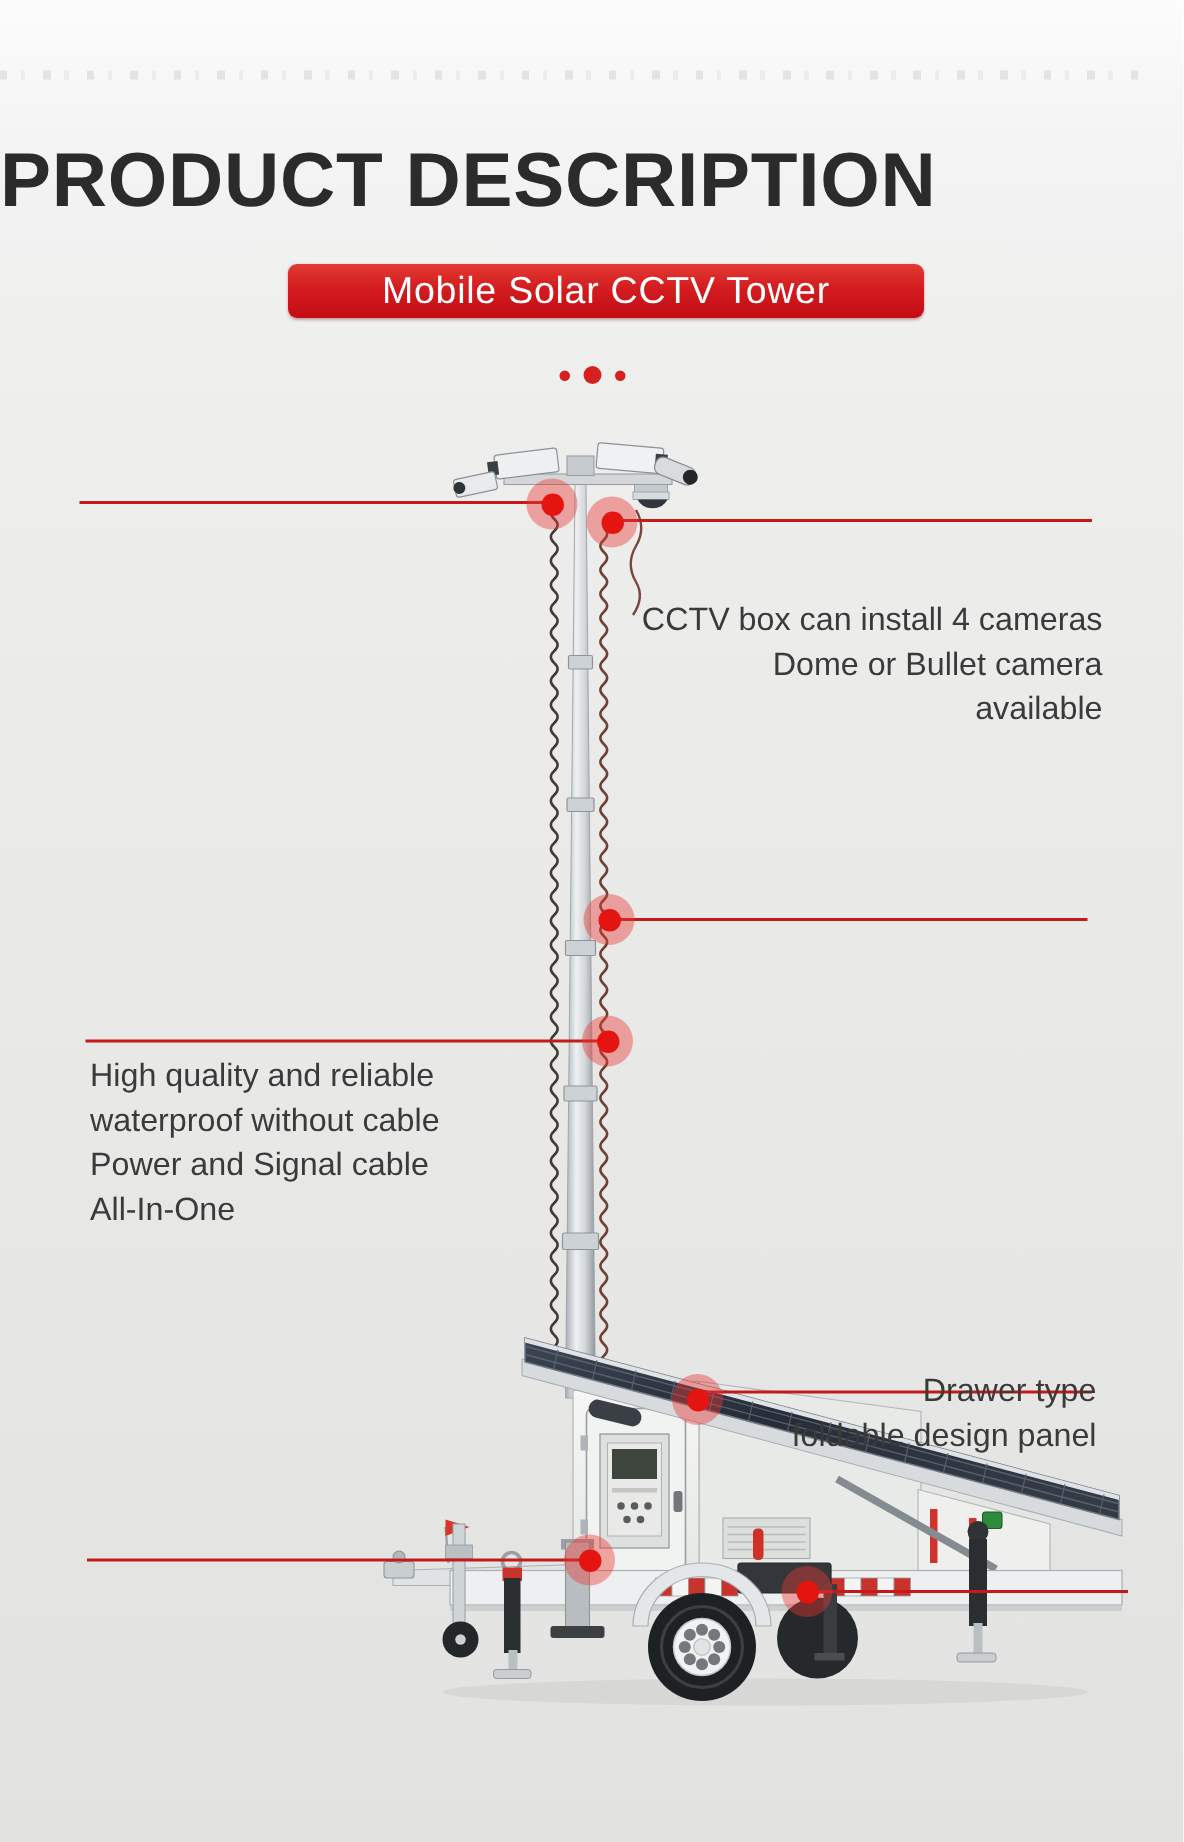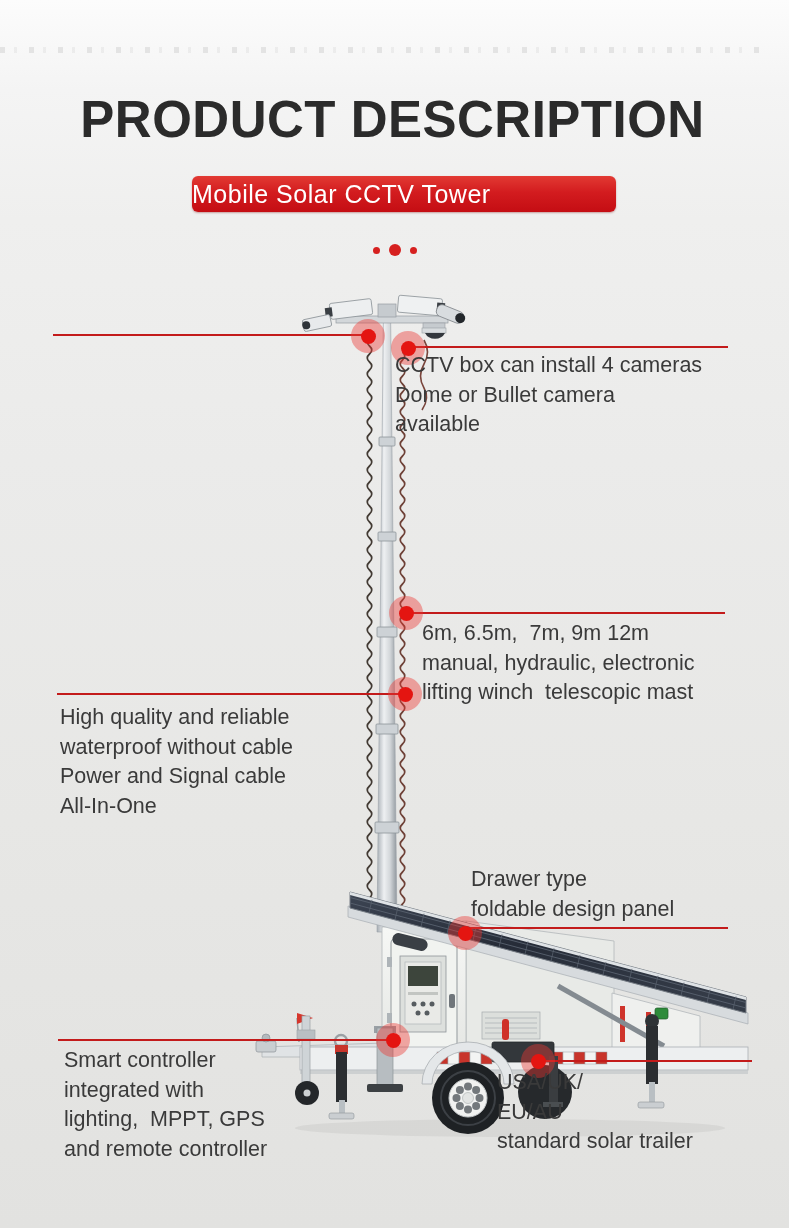--- a/index.html
+++ b/index.html
@@ -10,30 +10,29 @@
     overflow:hidden;
     font-family:"Liberation Sans","DejaVu Sans",sans-serif;
     background:linear-gradient(180deg,#fcfcfc 0px,#f4f4f4 90px,#efefee 220px,#ebebea 460px,#e7e7e5 820px,#e2e2e0 1228px);
   }
   .artifact{
     position:absolute;left:0;top:47px;width:760px;height:6px;opacity:.45;
     background:repeating-linear-gradient(90deg,rgba(120,120,120,.35) 0 5px,transparent 5px 14px,rgba(120,120,120,.2) 14px 17px,transparent 17px 29px);
   }
   .page-title{
     position:absolute;left:0;right:4px;top:90px;
-    text-align:center;
     font-size:51px;font-weight:bold;letter-spacing:.5px;
     color:#2b2b2b;white-space:nowrap;
   }
   .banner{
     position:absolute;left:192px;top:176px;width:424px;height:36px;
     border-radius:6px;
     background:linear-gradient(180deg,#e23a33 0%,#d31c1f 45%,#c40d13 100%);
     box-shadow:0 1px 2px rgba(120,0,0,.35);
-    color:#ffffff;font-size:25px;line-height:36px;
+    color:#ffffff;font-size:25px;line-height:36px;text-align:center;
     letter-spacing:.5px;
   }
   .dots-row{
     position:absolute;left:0;right:0;top:243px;height:14px;
     display:flex;align-items:center;justify-content:center;gap:9px;
   }
   .dots-row i{display:block;border-radius:50%;background:#d6201f;}
   .dots-row i.small{width:7px;height:7px;}
   .dots-row i.big{width:12px;height:12px;}
   .photo{position:absolute;left:0;top:0;width:789px;height:1228px;z-index:1;}
@@ -42,21 +41,21 @@
     position:absolute;width:34px;height:34px;border-radius:50%;
     background:rgba(235,55,50,.42);z-index:3;
     display:flex;align-items:center;justify-content:center;
   }
   .cdot i{display:block;width:15px;height:15px;border-radius:50%;background:#e41511;}
   .callout{
     position:absolute;z-index:4;
     color:#3a3a3a;font-size:21.5px;line-height:29.5px;
     white-space:pre-wrap;
   }
-  .callout.right{text-align:left;}
+  .callout.right{text-align:right;margin-top:48px;}
   .callout.lead{font-size:22px;line-height:30px;}
 </style>
 </head>
 <body>
 
 <div id="page">
 
   <div class="artifact"></div>
 
   <div class="page-title">PRODUCT DESCRIPTION</div>
@@ -277,30 +276,20 @@
   <div class="cdot" style="left:376px;top:1023px">
       <i></i>
     </div>
   <div class="cdot" style="left:521px;top:1044px">
       <i></i>
     </div>
 
   <div class="callout right" style="right:54px;top:351px;width:340px">CCTV box can install 4 cameras
 Dome or Bullet camera
 available</div>
-  <div class="callout right" style="right:47px;top:619px;width:320px">6m, 6.5m,  7m, 9m 12m
-manual, hydraulic, electronic
-lifting winch  telescopic mast</div>
   <div class="callout" style="left:60px;top:703px;width:300px">High quality and reliable
 waterproof without cable
 Power and Signal cable
 All-In-One</div>
   <div class="callout right" style="right:58px;top:865px;width:260px">Drawer type
 foldable design panel</div>
-  <div class="callout" style="left:64px;top:1046px;width:280px">Smart controller
-integrated with
-lighting,  MPPT, GPS
-and remote controller</div>
-  <div class="callout right" style="right:32px;top:1068px;width:260px">USA/UK/
-EU/AU
-standard solar trailer</div>
 
 </div>
 
 </body></html>

